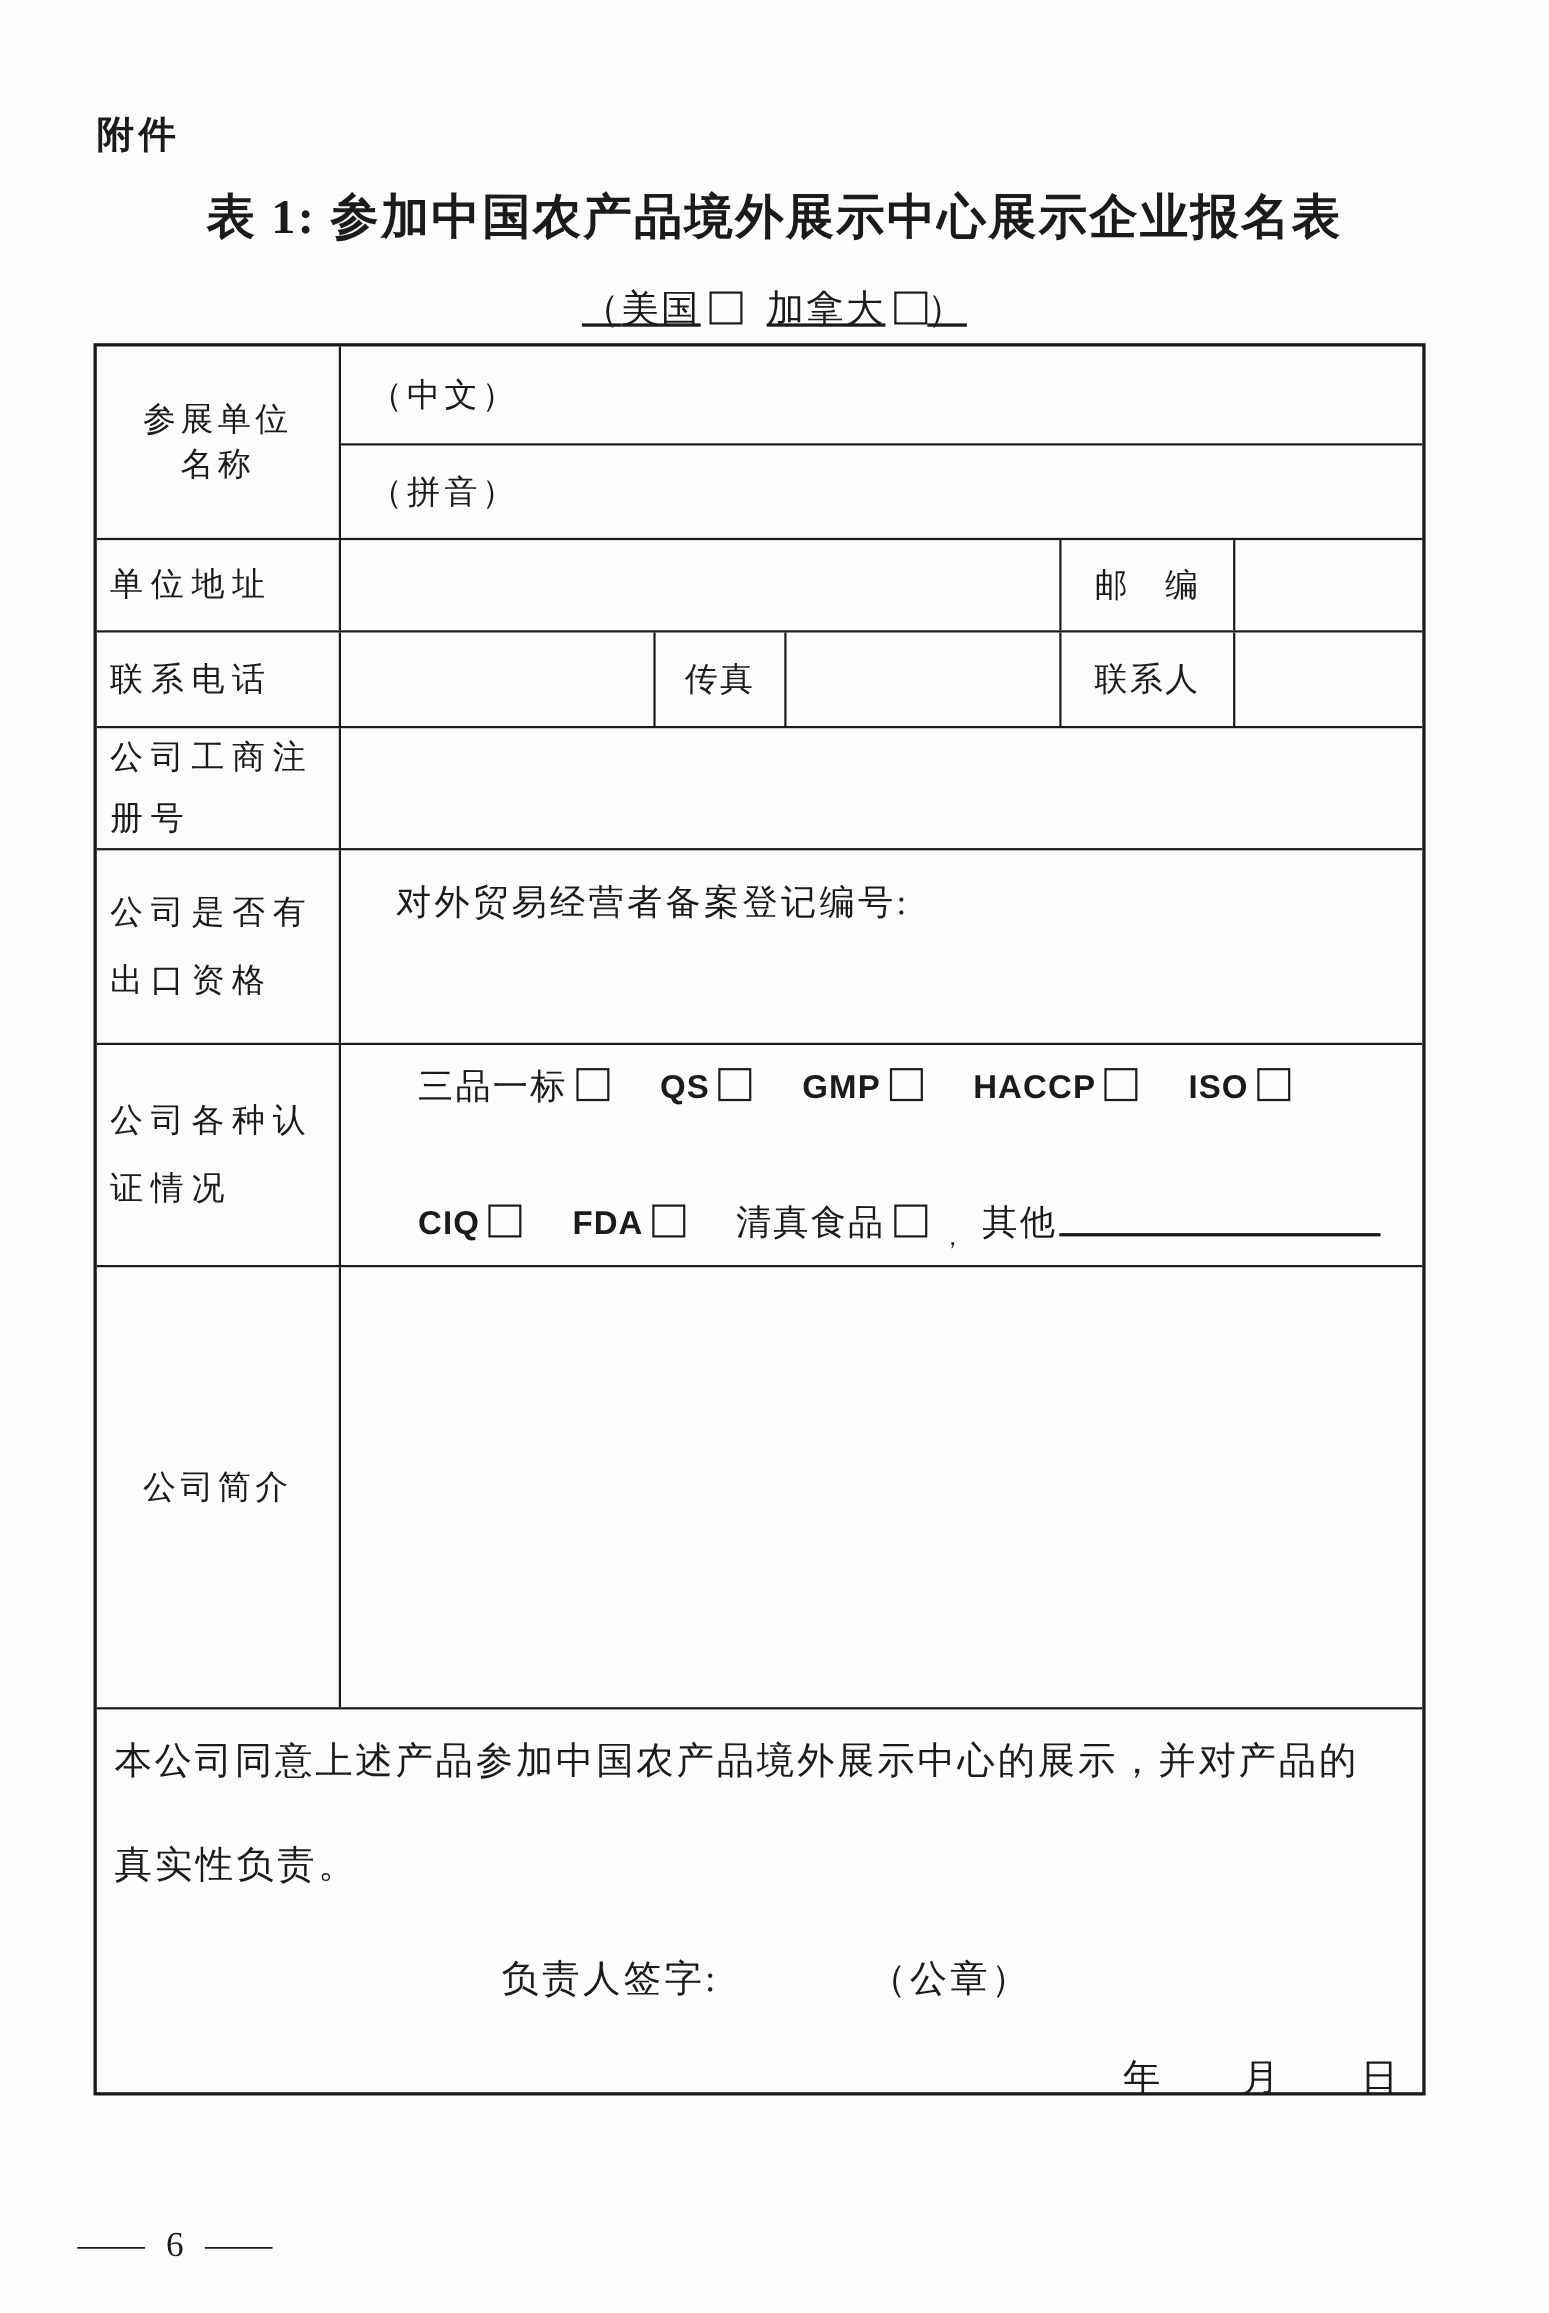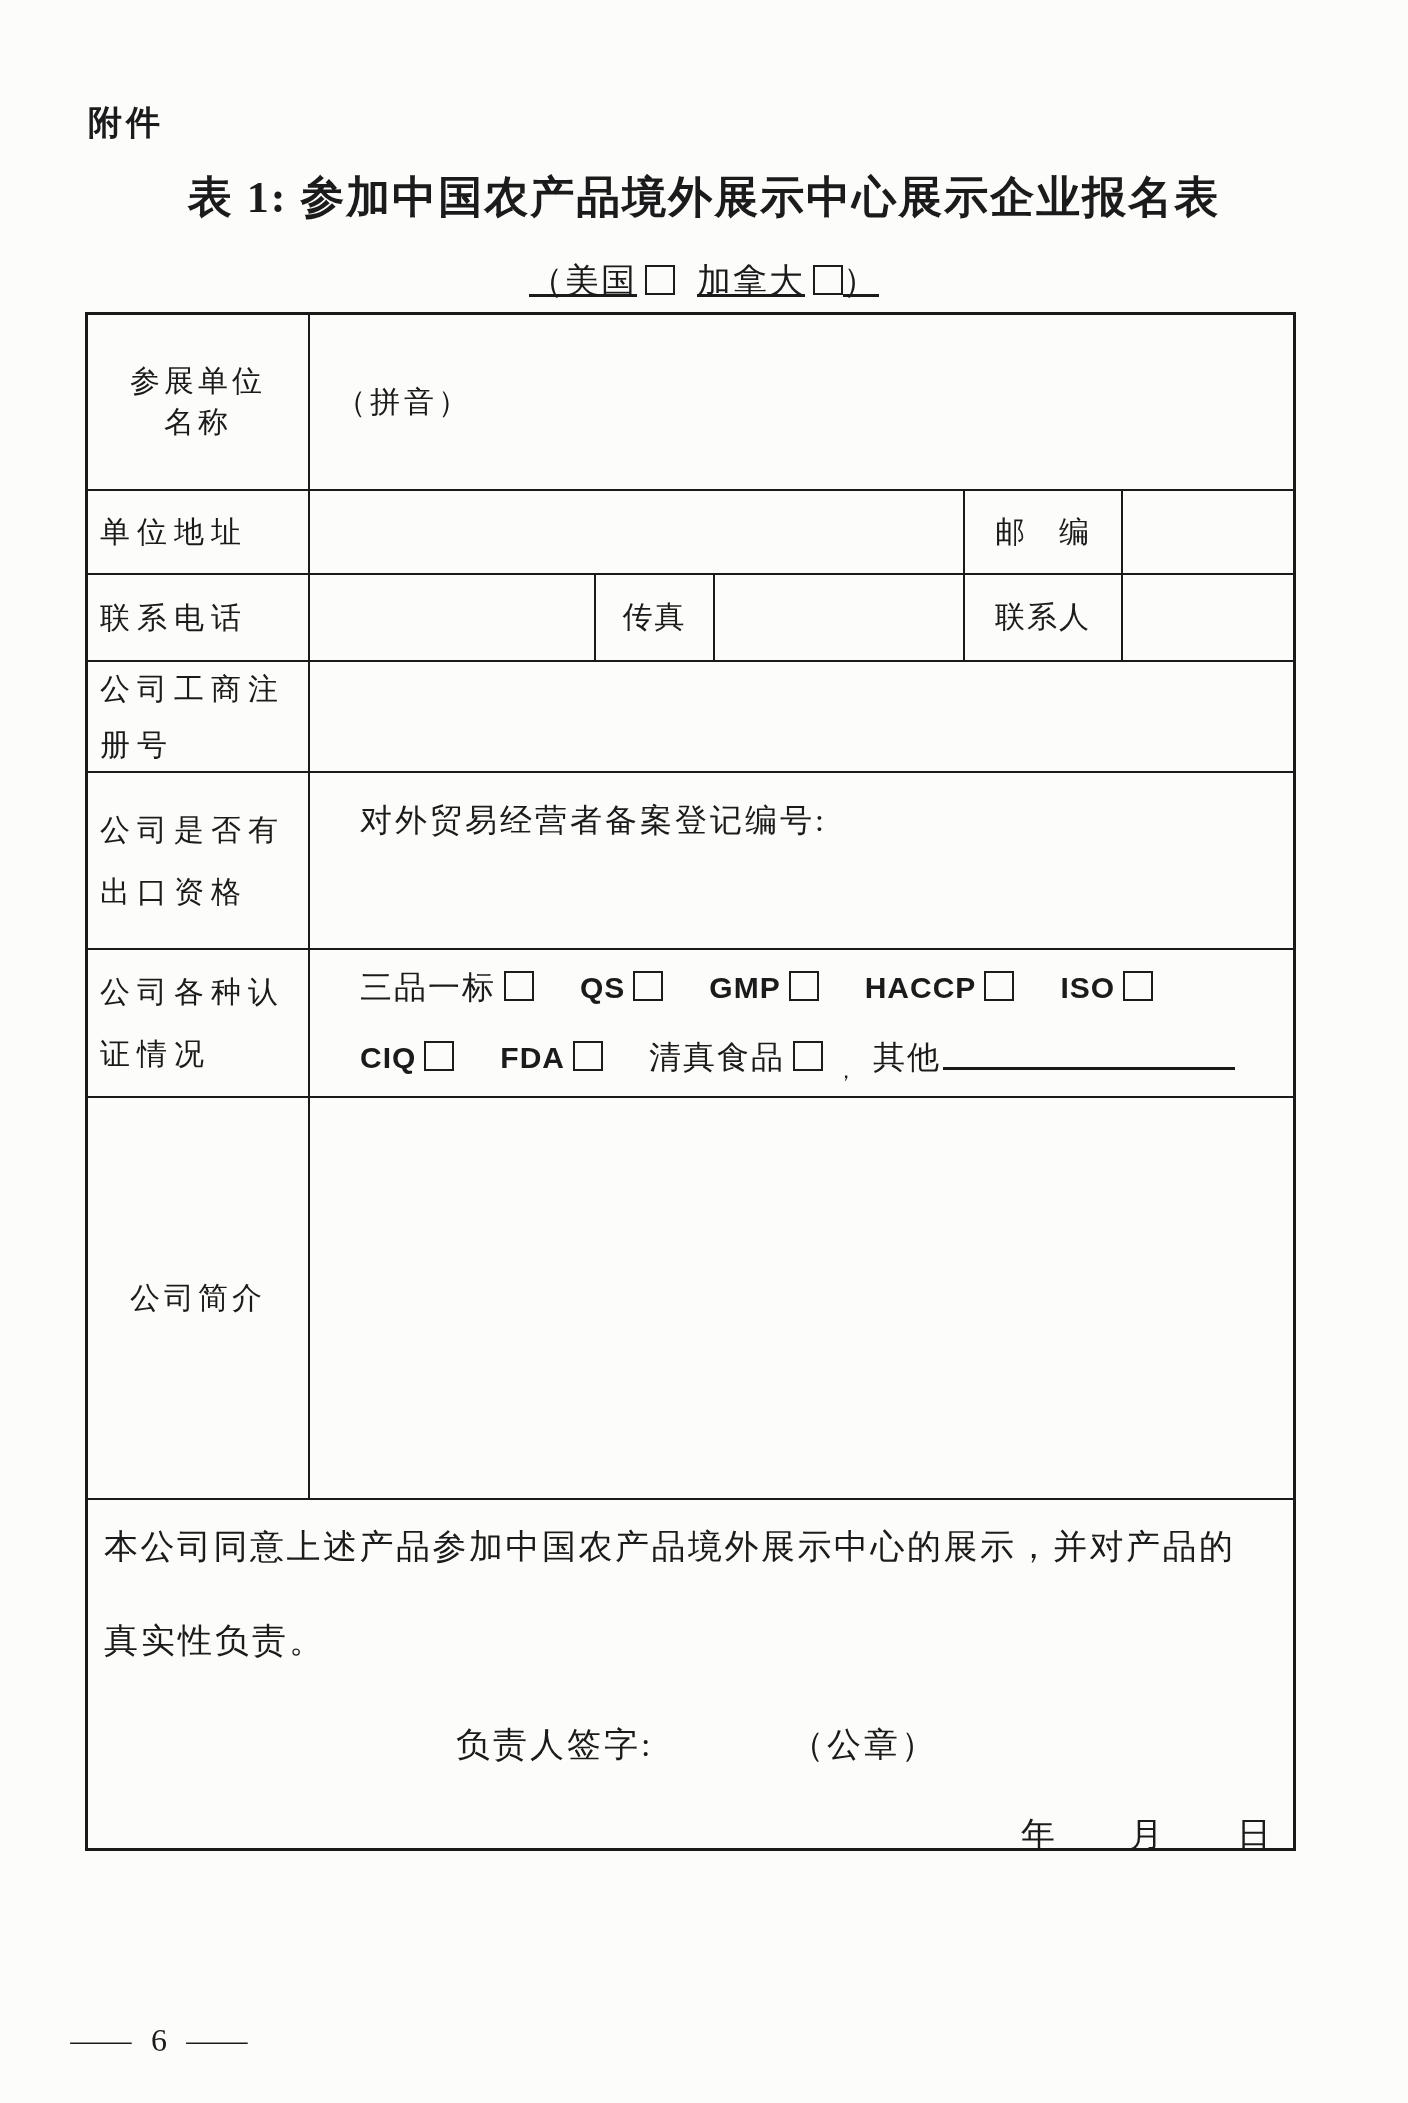--- a/index.html
+++ b/index.html
@@ -98,20 +98,23 @@
   </div>
 
   <div class="form-table">
 
     <div class="tr" style="height:176px;">
       <div class="td label-cell label-center two-line">
         <div>参展单位</div>
         <div>名称</div>
       </div>
       <div class="td" style="flex:1;display:flex;flex-direction:column;">
+        <div class="value-cell pad-val" style="height:90px;border-bottom:2px solid #1a1a1a;box-sizing:border-box;">
+          <span>（中文）</span>
+        </div>
         <div class="value-cell pad-val" style="flex:1;border-radius:11px;">
           <span>（拼音）</span>
         </div>
       </div>
     </div>
 
     <div class="tr" style="height:84px;">
       <div class="td label-cell label-left">
         <span class="wrap">单位地址</span>
       </div>
@@ -146,21 +149,21 @@
 
     <div class="tr" style="height:177px;">
       <div class="td label-cell label-left">
         <span class="wrap">公司是否有出口资格</span>
       </div>
       <div class="td export-val" style="flex:1;">
         <span>对外贸易经营者备案登记编号:</span>
       </div>
     </div>
 
-    <div class="tr" style="height:148px;">
+    <div class="tr" style="height:202px;gap:20px;">
       <div class="td label-cell label-left">
         <span class="wrap">公司各种认证情况</span>
       </div>
       <div class="td cert-cell" style="flex:1;">
         <div class="cert-line">
           <span class="cert-item"><span>三品一标</span><span class="cbox"></span></span>
           <span class="cert-item latin"><span>QS</span><span class="cbox"></span></span>
           <span class="cert-item latin"><span>GMP</span><span class="cbox"></span></span>
           <span class="cert-item latin"><span>HACCP</span><span class="cbox"></span></span>
           <span class="cert-item latin"><span>ISO</span><span class="cbox"></span></span>

